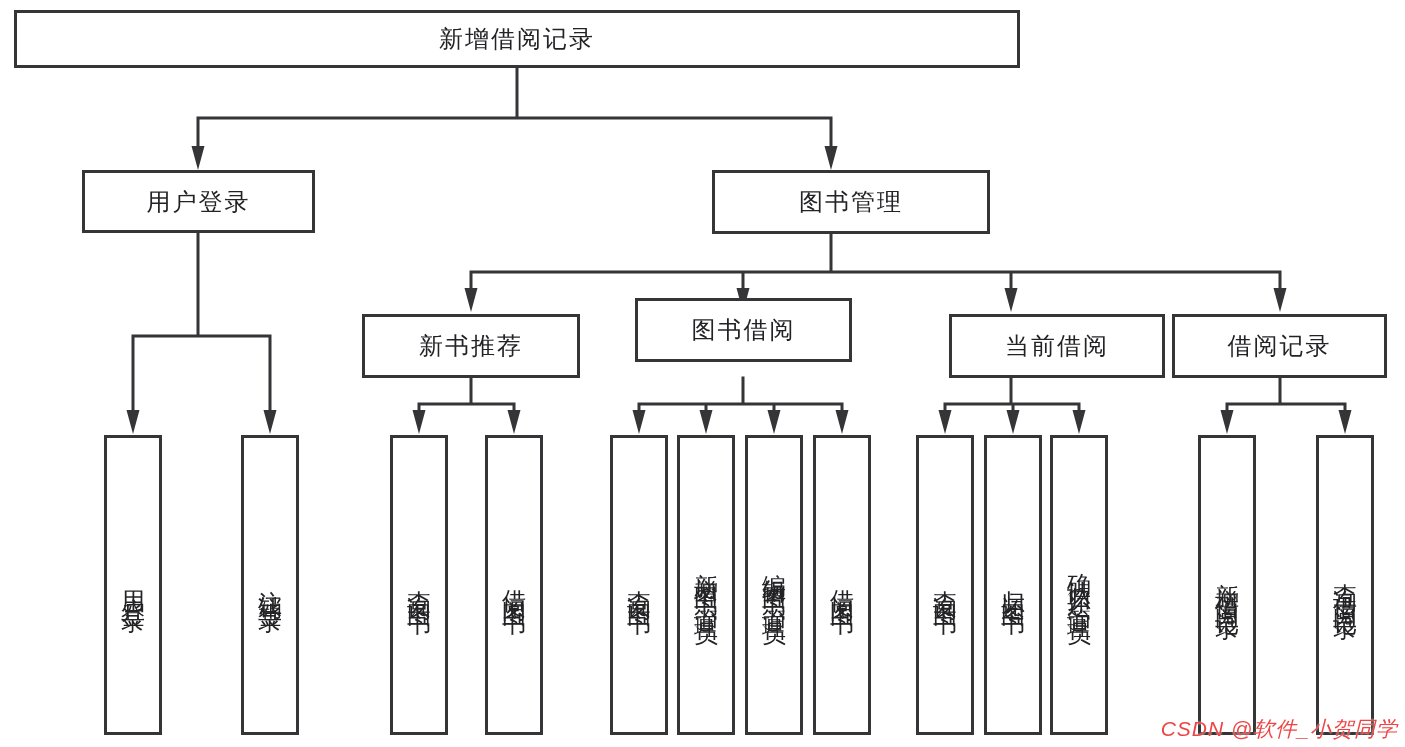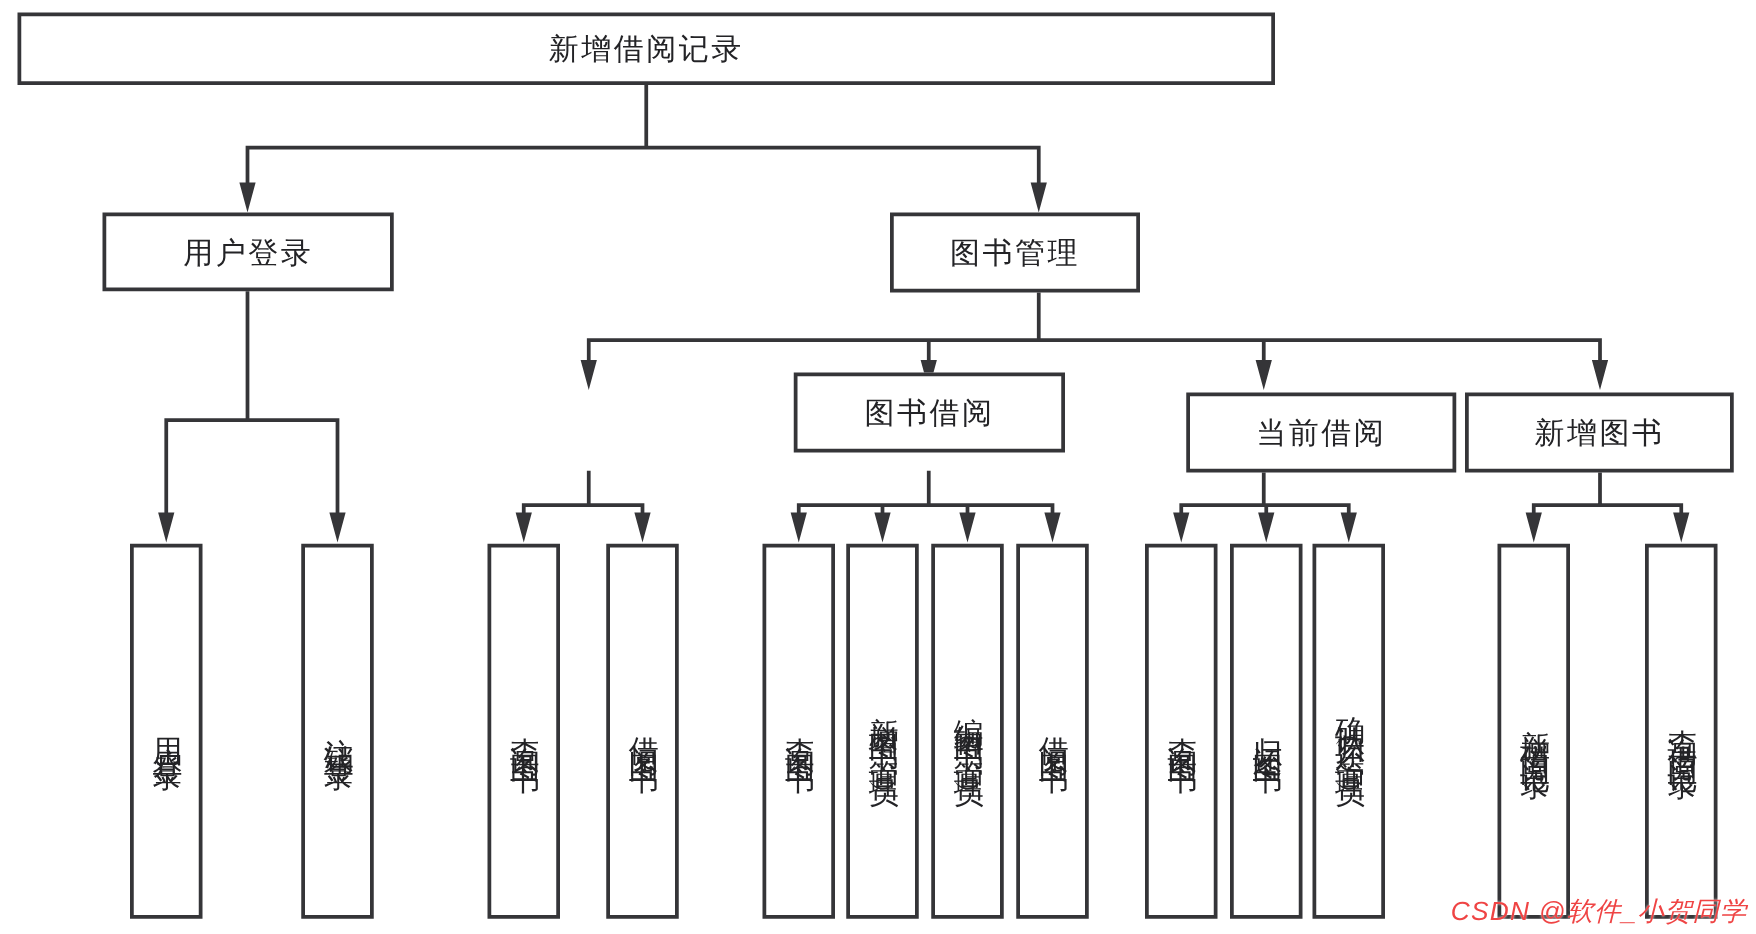--- a/index.html
+++ b/index.html
@@ -55,32 +55,35 @@
              M1338.5 410 L1351.5 410 L1345 434 Z" fill="#353538" stroke="none"></path>
   </svg>
 
   <div class="node" style="left:14px;top:10px;width:1006px;height:58px;">
     <span class="lbl">新增借阅记录</span>
   </div>
 
   <div class="node" style="left:82px;top:170px;width:233px;height:63px;">
     <span class="lbl">用户登录</span>
   </div>
-  <div class="node" style="left:712px;top:170px;width:200px;height:64px;align-items:center;">
+  <div class="node" style="left:712px;top:170px;width:278px;height:64px;align-items:center;">
     <span class="lbl">图书管理</span>
   </div>
 
+  <div class="node" style="left:362px;top:314px;width:218px;height:64px;">
+    <span class="lbl">新书推荐</span>
+  </div>
   <div class="node" style="left:635px;top:298px;width:217px;height:64px;">
     <span class="lbl">图书借阅</span>
   </div>
   <div class="node" style="left:949px;top:314px;width:216px;height:64px;">
     <span class="lbl">当前借阅</span>
   </div>
   <div class="node" style="left:1172px;top:314px;width:215px;height:64px;">
-    <span class="lbl">新增图书</span>
+    <span class="lbl">借阅记录</span>
   </div>
 
   <div class="node leaf" style="left:104px;top:435px;">
     <span class="lbl">用户登录</span>
   </div>
   <div class="node leaf" style="left:241px;top:435px;">
     <span class="lbl">注销登录</span>
   </div>
 
   <div class="node leaf" style="left:390px;top:435px;">

